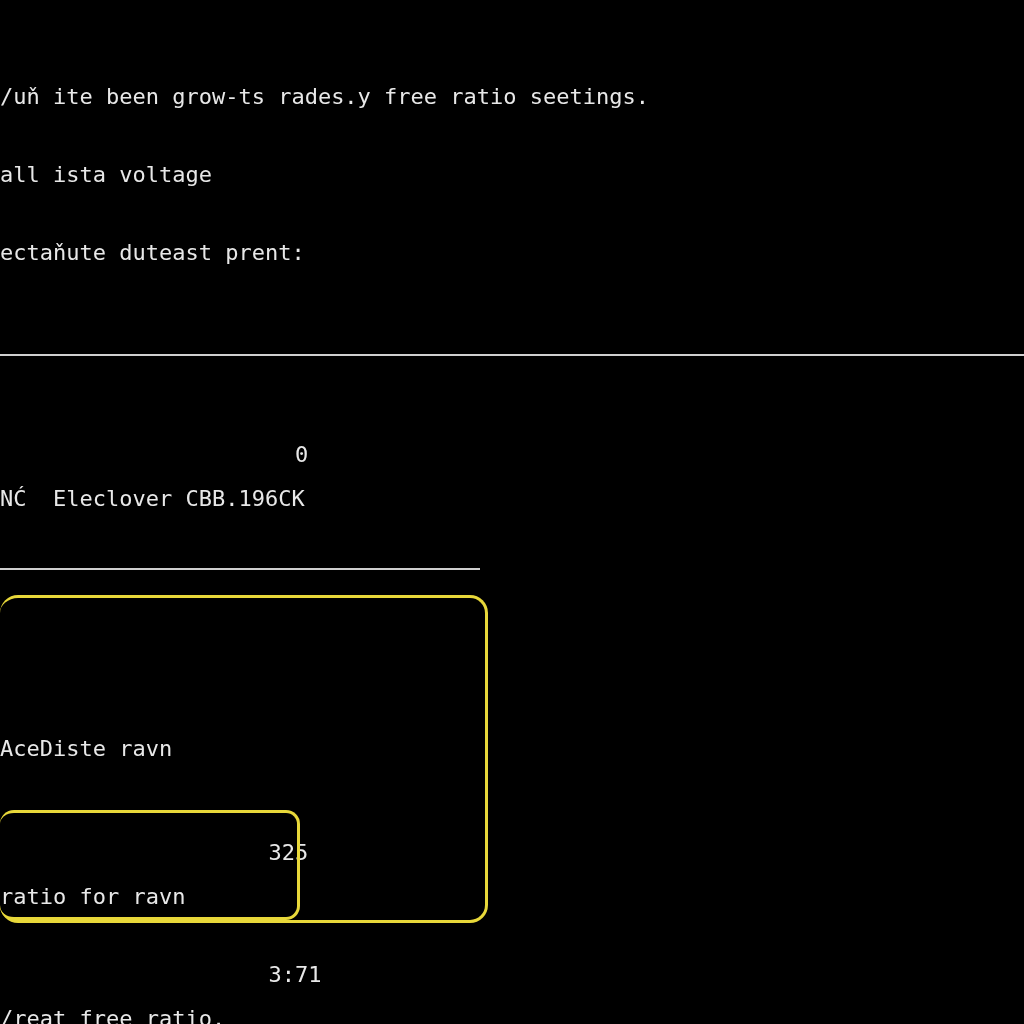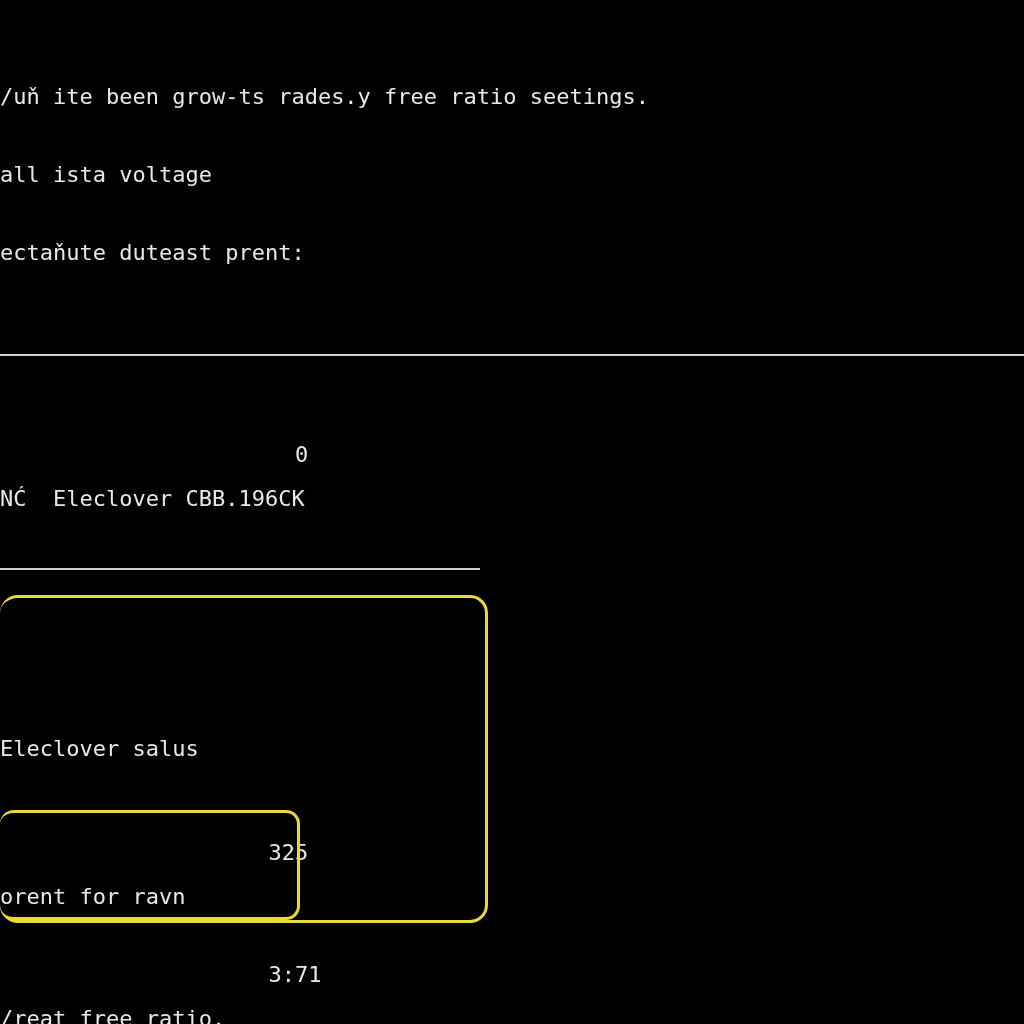--- a/index.html
+++ b/index.html
@@ -78,23 +78,23 @@
 
   <div class="row">
     <span class="label"><span>NĆ</span>  <span>Eleclover CBB.196CK</span></span>
     <span class="c1"></span>
     <span class="c2">0</span>
   </div>
   <hr class="section-hr">
 
   <div style="height:6px"></div>
 
-  <div class="group-title">Eleclover salus</div>
+  <div class="group-title">AceDiste ravn</div>
 
-  <div class="row"><span class="label">orent for ravn</span><span class="c1">32</span><span class="c2">5</span></div>
+  <div class="row"><span class="label">ratio for ravn</span><span class="c1">32</span><span class="c2">5</span></div>
   <div class="row"><span class="label">/reat free ratio.</span><span class="c1">3:</span><span class="c2">71</span></div>
   
   
   
   
   
   
   
   
   

